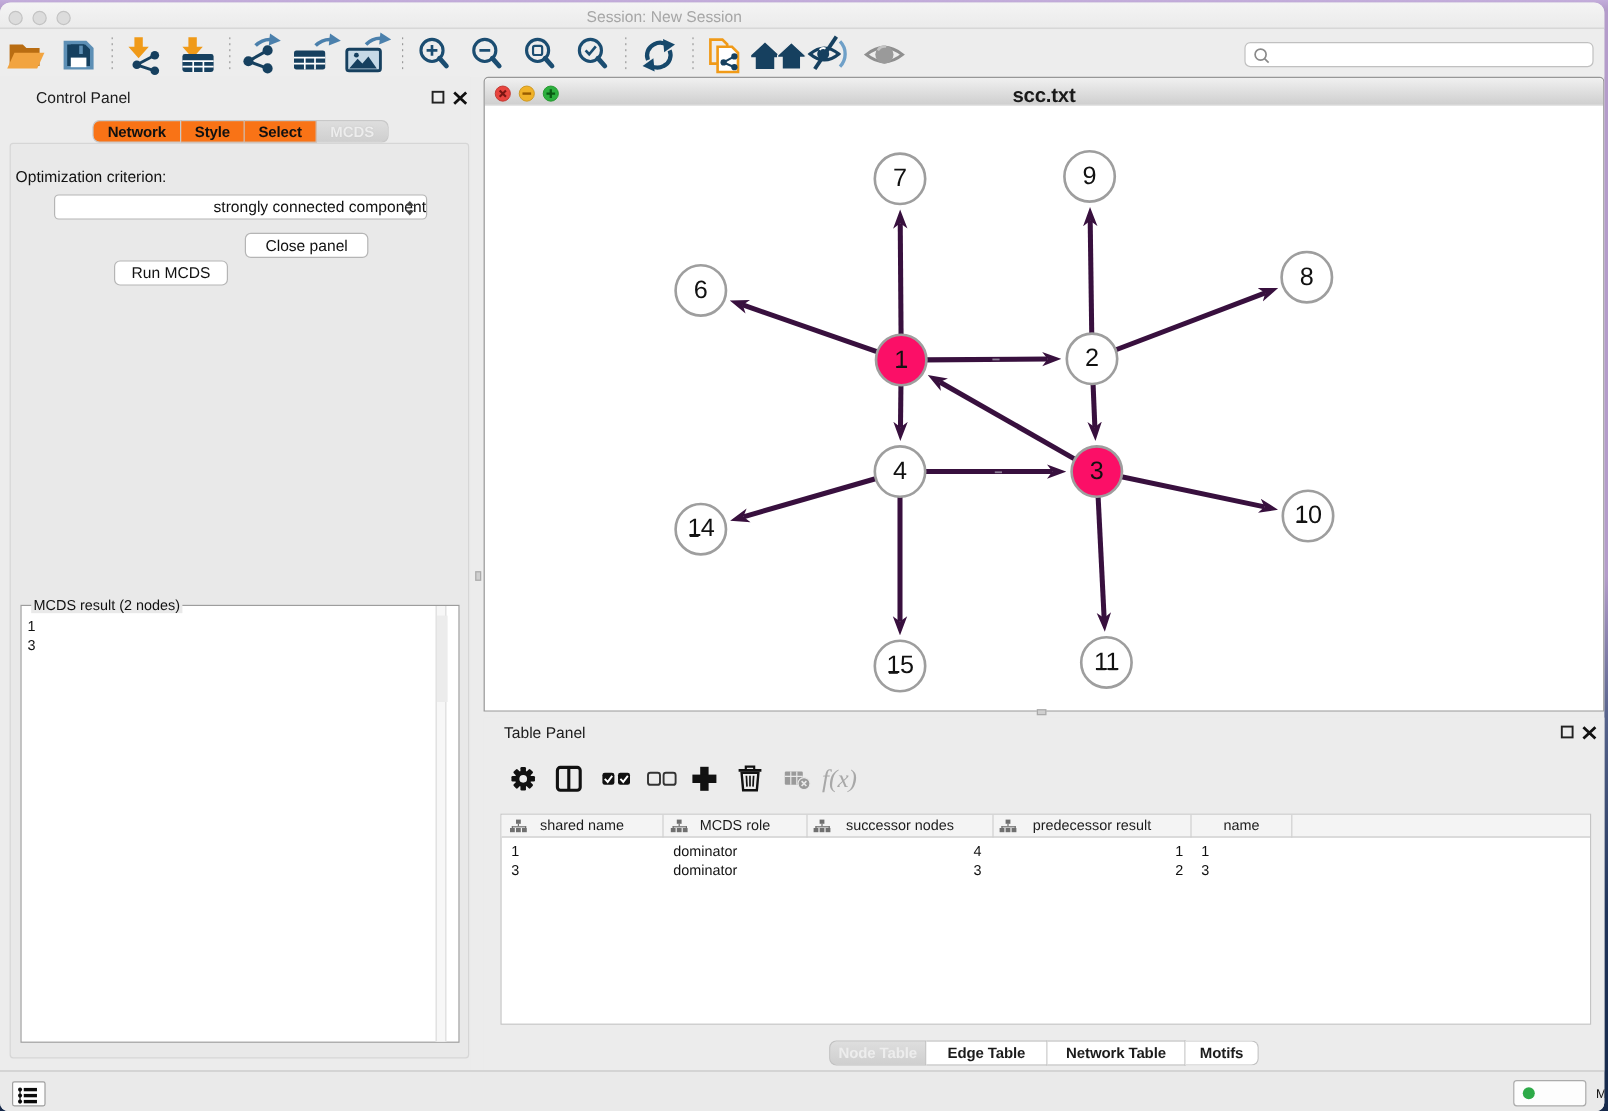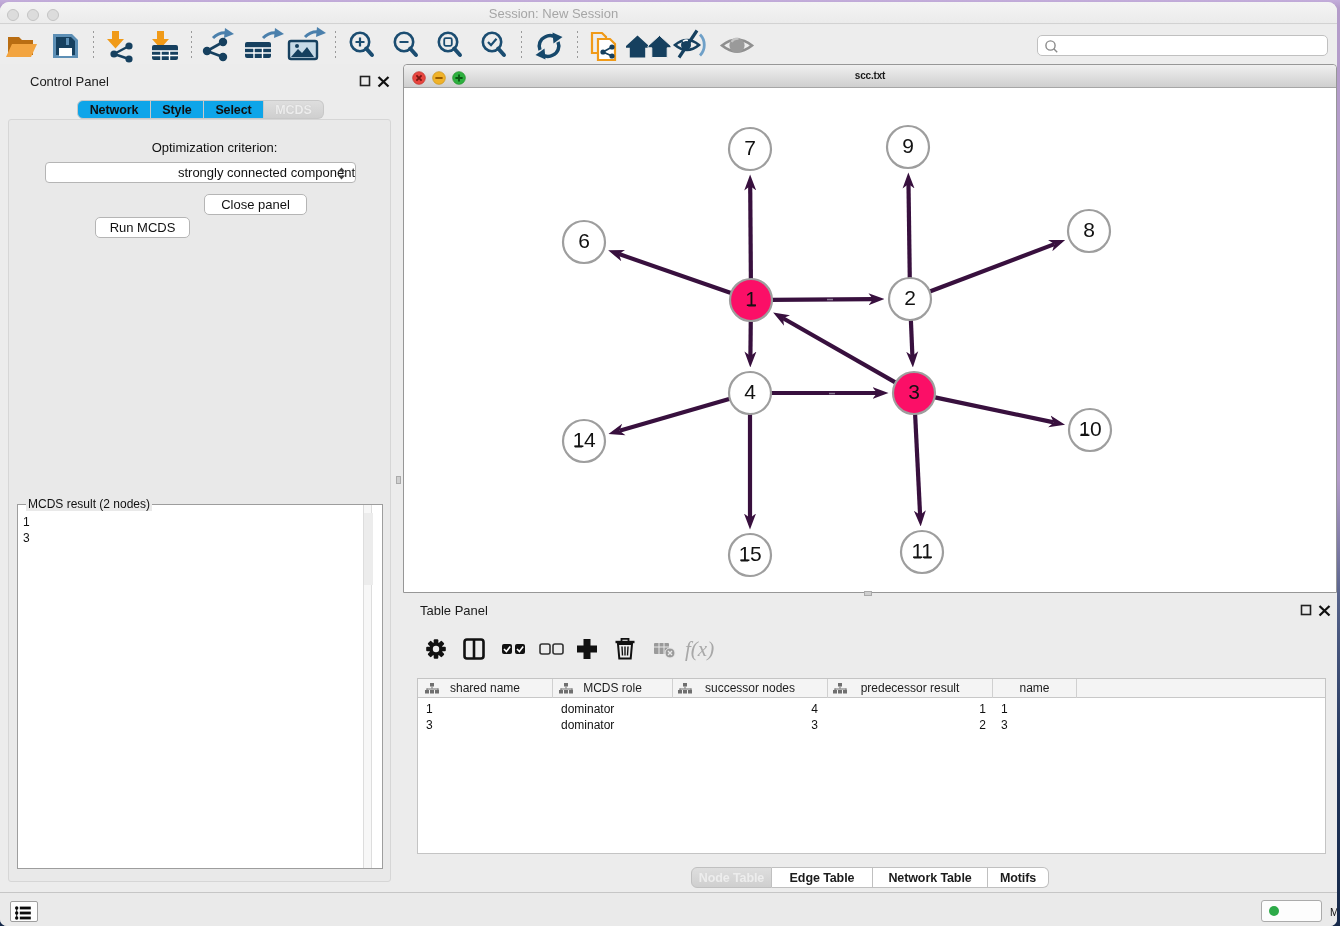--- a/index.html
+++ b/index.html
@@ -18,44 +18,44 @@
   font-size:13px; color:#a6a6a6;margin-left:16px; }
 
 #toolbar { position:absolute; left:0; top:23px; width:1337px; height:39px; background:#ededed; }
 .vsep { position:absolute; top:6px; height:27px; width:1px;
   background-image:linear-gradient(#9a9a9a 2px, transparent 2px); background-size:1px 5px; }
 #searchbox { position:absolute; left:1037px; top:10px; width:291px; height:21px;
   background:#fff; border:1px solid #c0c0c0; border-radius:5px; }
 
 #cpanel { position:absolute; left:0; top:62px; width:392px; height:828px; background:#ececec; }
 #cptitle { position:absolute; left:30px; top:10px; font-size:13px; color:#1c1c1c; }
-.tab { position:absolute; top:36px; height:19px; background:#0ea5e9; border:1px solid #c8c8c8;
+.tab { position:absolute; top:36px; height:19px; background:#f97316; border:1px solid #c8c8c8;
   font-size:12.5px; font-weight:700; letter-spacing:-0.1px; color:#111; text-align:center; line-height:18px; }
 #tabMCDS { background:linear-gradient(180deg,#dedede,#cfcfcf); color:#ededed;
   text-shadow:0 0 1px #bbb; border-radius:0 6px 6px 0; }
 #cpcontent { position:absolute; left:8px; top:55px; width:383px; height:763px;
   background:#e9e9e9; border:1px solid #d6d6d6; border-radius:3px; }
-#optlabel { position:absolute; left:15px; top:20px; width:100%; text-align:center; font-size:13px; color:#111; }
+#optlabel { position:absolute; left:4px; top:20px; width:100%; text-align:left; font-size:13px; color:#111; }
 #dropdown { position:absolute; left:36px; top:42px; width:311px; height:21px; background:#fff;
   border:1px solid #b5b5b5; border-radius:4px; font-size:13px; color:#111; line-height:20px; padding-left:13px;text-align:right; }
 .btn { position:absolute; top:74px; height:21px; background:#fff; border:1px solid #b5b5b5;
   border-radius:5px; font-size:13px; color:#111; text-align:center; line-height:19px; }
 #mcdsbox { position:absolute; left:8px; top:384px; width:366px; height:365px;
   background:#fff; border:1px solid #9d9d9d; }
 #mcdslegend { position:absolute; left:17px; top:377px; background:#e9e9e9; padding:0 2px;
   font-size:12px; color:#111; }
 #mcdsscroll { position:absolute; left:345px; top:0px; width:9px; height:363px;
   background:#f7f7f7; border-left:1px solid #ddd; border-right:1px solid #ddd; }
 #mcdsthumb { position:absolute; left:0px; top:8px; width:9px; height:72px; background:#ececec; }
 
 #netwin { position:absolute; left:403px; top:62px; width:934px; height:529px;
   border:1px solid #979797; background:#fff; border-radius:4px 4px 0 0; }
 #nettitle { position:absolute; left:0; top:0; width:932px; height:23px;
   background:linear-gradient(180deg,#f0f0f0,#cfcfcf); border-bottom:1px solid #a6a6a6; border-radius:4px 4px 0 0; }
-#nettext { position:absolute; top:5px; width:932px; text-align:center; font-size:10px;
+#nettext { position:absolute; top:5px; width:932px; text-align:center; font-size:17px;
   font-weight:700; letter-spacing:-0.2px; color:#1a1a1a; }
 
 #tpanel { position:absolute; left:403px; top:596px; width:937px; height:294px; background:#ececec; }
 #tptitle { position:absolute; left:17px; top:5px; font-size:13px; color:#1c1c1c; }
 #ttoolbar { position:absolute; left:14px; top:22px; width:909px; height:46px; }
 #tbl { position:absolute; left:14px; top:80px; width:909px; height:176px; background:#fff;
   border:1px solid #c4c4c4; }
 #tblhead { position:absolute; left:0; top:0; width:907px; height:19px; background:#f4f4f4;
   border-bottom:1px solid #c8c8c8; }
 .th { position:absolute; top:0; height:19px; border-right:1px solid #d0d0d0;

